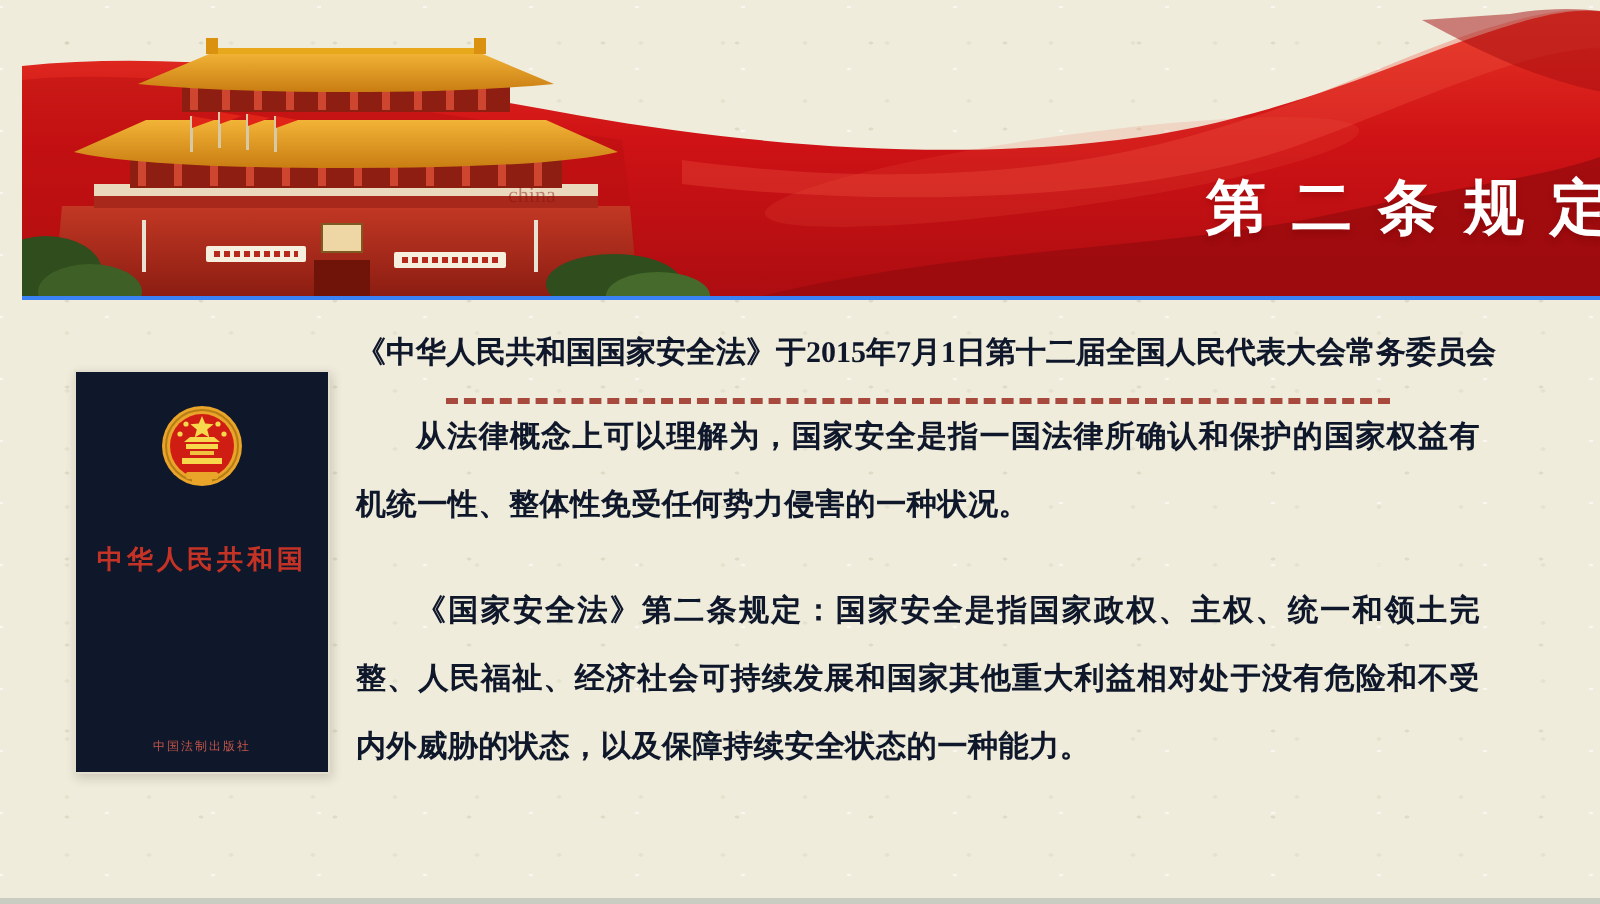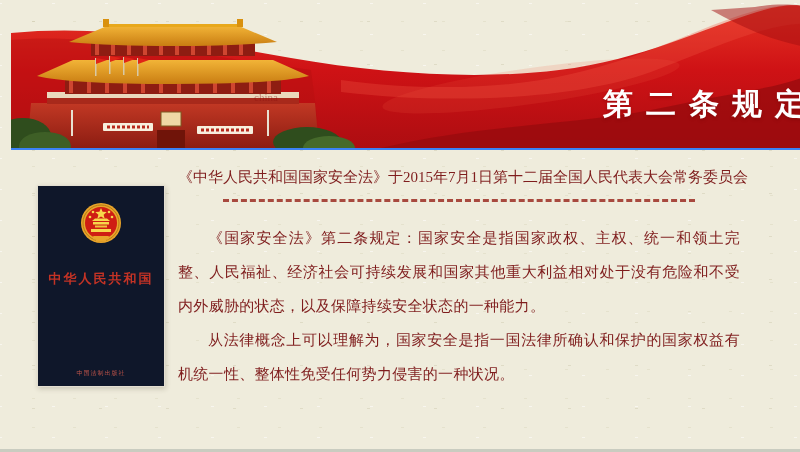--- a/index.html
+++ b/index.html
@@ -25,21 +25,21 @@
   }
   .book{
     position:absolute;left:37px;top:185px;width:126px;height:200px;
     background:#0f172a;border:1px solid #e3ded0;
     box-shadow:1px 2px 5px rgba(60,50,30,.20);
     text-align:center;
   }
   .emblem{margin-top:12px;}
   .book-title{margin-top:14px;color:#c43325;font-weight:bold;font-size:13px;letter-spacing:2px;line-height:22px;}
   .publisher{position:absolute;bottom:8px;left:0;width:100%;font-size:6px;color:#c2554a;letter-spacing:1px;}
-  .content{position:absolute;left:178px;top:162px;width:562px;color:#7f1d1d;font-weight:normal;}
+  .content{position:absolute;left:178px;top:162px;width:562px;color:#0f172a;font-weight:bold;}
   .intro-line{font-size:15px;line-height:30px;text-align:center;white-space:nowrap;}
   .divider{width:472px;margin:7px auto 0;height:0;border-top:3px dashed #a8493e;}
   .para{font-size:15px;line-height:34px;text-align:justify;text-indent:2em;margin:0;letter-spacing:.3px;}
   .para.first{margin-top:19px;}
   .bottom-edge{position:absolute;left:0;bottom:0;width:800px;height:3px;background:#c9ccc0;}
 </style>
 </head>
 <body>
 
 <div class="slide">
@@ -136,18 +136,18 @@
       <div>中华人民共和国</div>
     </div>
     <div class="publisher">中国法制出版社</div>
   </div>
 
   <div class="content">
     <div class="intro">
       <div class="intro-line">《中华人民共和国国家安全法》于2015年7月1日第十二届全国人民代表大会常务委员会</div>
     </div>
     <div class="divider"></div>
+    <p class="para">从法律概念上可以理解为，国家安全是指一国法律所确认和保护的国家权益有机统一性、整体性免受任何势力侵害的一种状况。</p>
     <p class="para first">《国家安全法》第二条规定：国家安全是指国家政权、主权、统一和领土完整、人民福祉、经济社会可持续发展和国家其他重大利益相对处于没有危险和不受内外威胁的状态，以及保障持续安全状态的一种能力。</p>
-    <p class="para">从法律概念上可以理解为，国家安全是指一国法律所确认和保护的国家权益有机统一性、整体性免受任何势力侵害的一种状况。</p>
   </div>
 
   <div class="bottom-edge"></div>
 </div>
 
 </body></html>

